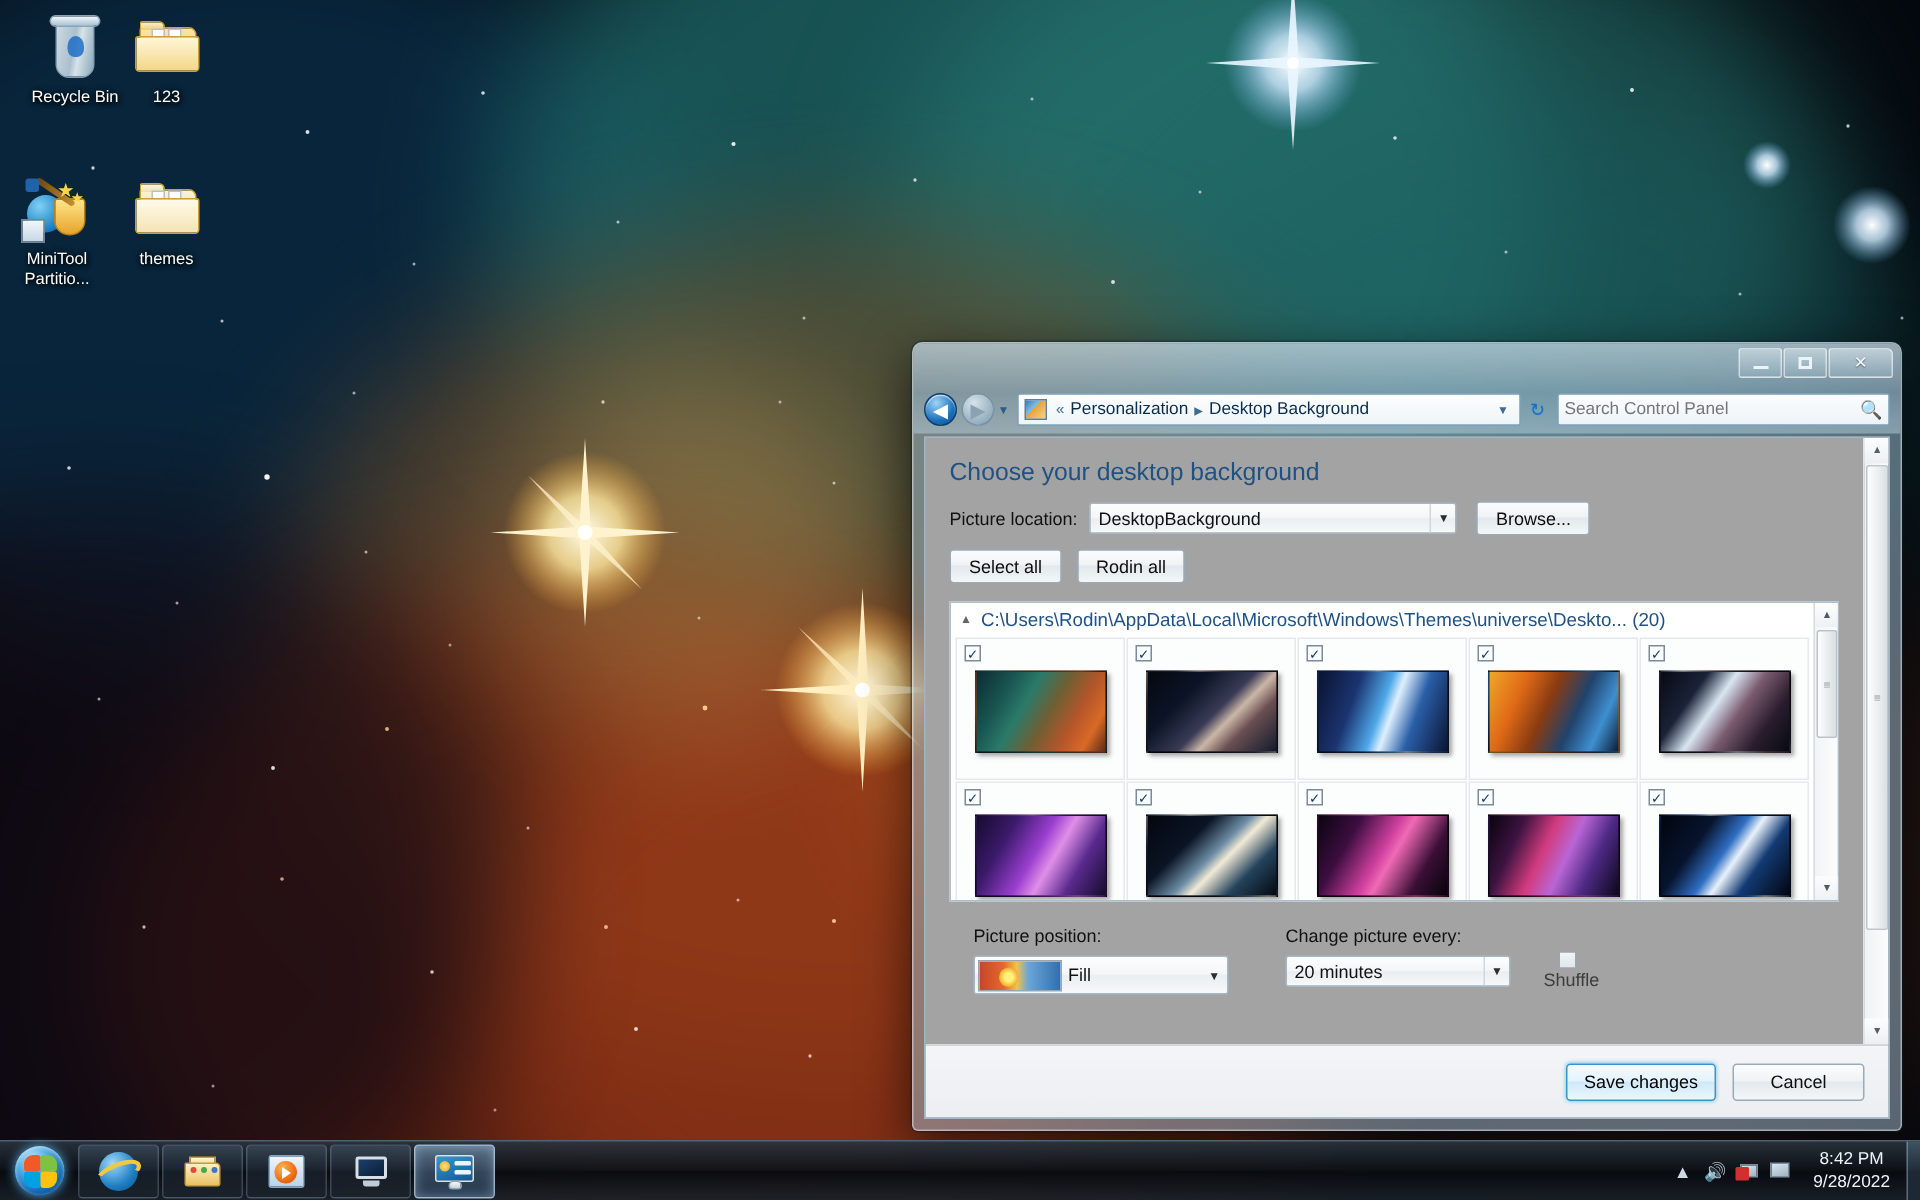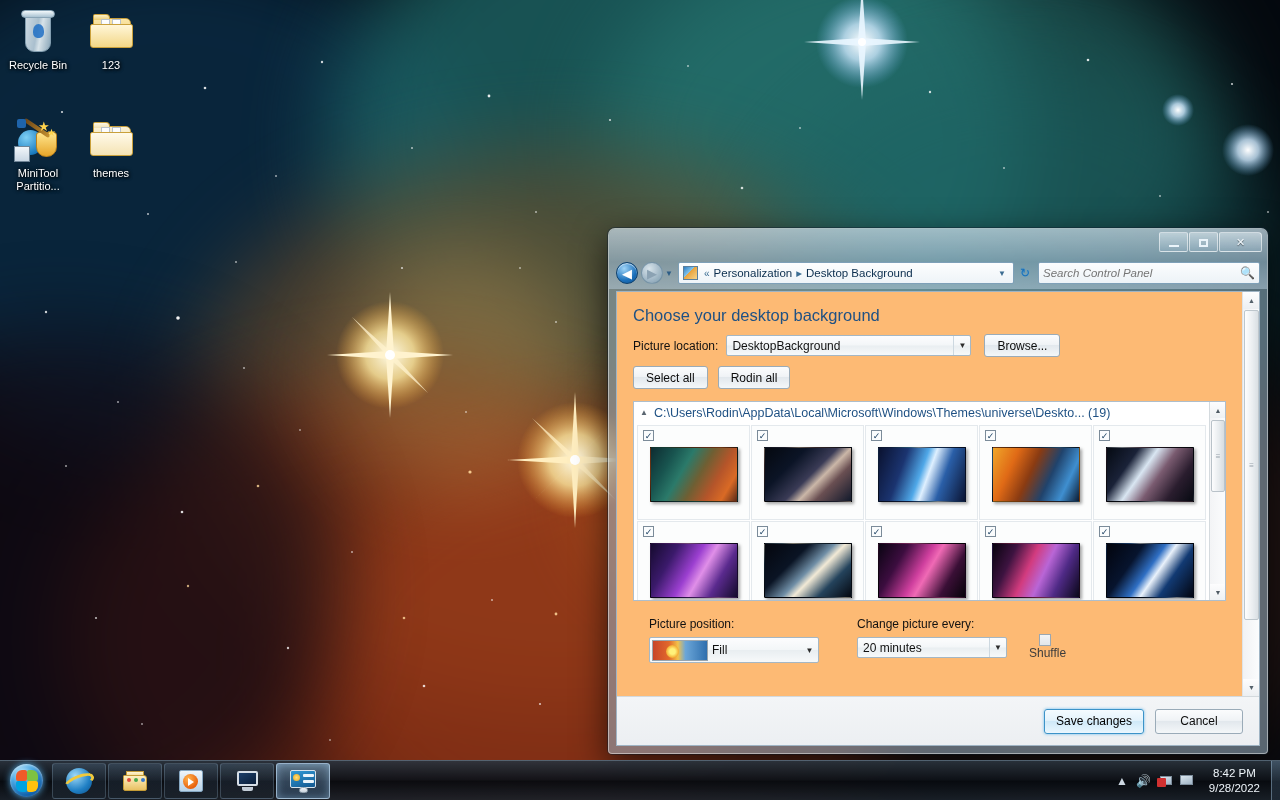--- a/index.html
+++ b/index.html
@@ -223,28 +223,28 @@
   }
   #searchbox {
     width:222px; height:22px; margin-left:4px; flex:0 0 auto;
     background: linear-gradient(180deg,#fbfdfe,#edf3f7);
     border:1px solid #7ea0b8; border-radius:2px;
     display:flex; align-items:center; padding:0 4px;
   }
   #searchbox input {
     flex:1 1 auto; border:none; outline:none; background:transparent;
     font-family:"Liberation Sans",sans-serif; font-size:11.5px;
-    font-style:italic; color:#7a7a7a;
+    color:#7a7a7a;
   }
   .search-glass { color:#2a7fc0; font-size:12px; }
 
   
   #content {
     position:absolute; left:7px; right:7px; top:62px; bottom:7px;
-    background:#fdba74;
+    background:#a3a3a3;
     border:1px solid #9fb4c4;
     display:flex; flex-direction:column;
     overflow:hidden;
   }
   #scrollwrap { flex:1 1 auto; display:flex; overflow:hidden; position:relative;}
   #pane {
     flex:1 1 auto; padding:14px 16px 0 16px; overflow:hidden; position:relative;
   }
   h1#heading {
     font-size:16.5px; font-weight:normal; color:#1f5184;
@@ -601,21 +601,21 @@
       <circle cx="470" cy="472" r="1.6" opacity=".9"></circle>
         <circle cx="258" cy="486" r="1.3" opacity=".8"></circle>
       <circle cx="556" cy="614" r="1.4" opacity=".85"></circle>
         <circle cx="188" cy="586" r="1.2" opacity=".75"></circle>
       <circle cx="404" cy="618" r="1.3" opacity=".8"></circle>
     </g>
   </svg>
 
   <div id="icon-layer">
 
-    <div class="desk-icon" style="left:0px; top:8px;">
+    <div class="desk-icon" style="left:12px; top:8px;">
       <div class="glyph">
         <div class="bin-body"></div>
           <div class="bin-lid"></div>
           <div class="bin-logo"></div>
       </div>
       <span class="label">Recycle Bin</span>
     </div>
 
     <div class="desk-icon" style="left:73px; top:8px;">
       <div class="glyph">
@@ -717,21 +717,21 @@
 
           <div class="row" id="btnrow">
             <button class="btn" id="select-all-button">Select all</button>
             <button class="btn" id="clear-all-button">Rodin all</button>
           </div>
 
           <div id="gallery-outer">
             <div id="gallery">
               <div id="folder-header">
                 <span class="tri">▲</span>
-                <span>C:\Users\Rodin\AppData\Local\Microsoft\Windows\Themes\universe\Deskto... (19)</span>
+                <span>C:\Users\Rodin\AppData\Local\Microsoft\Windows\Themes\universe\Deskto... (20)</span>
               </div>
               <div class="thumb-grid" id="thumb-grid">
                   <div class="thumb-cell">
                     <div class="thumb-check">✓</div>
                     <div class="thumb-img" style="background: linear-gradient(120deg, rgb(13, 44, 49) 0%, rgb(24, 84, 79) 22%, rgb(43, 122, 106) 38%, rgb(111, 95, 51) 55%, rgb(181, 85, 42) 72%, rgb(217, 106, 37) 86%, rgb(90, 42, 24) 100%);"></div>
                   </div>
                   <div class="thumb-cell">
                     <div class="thumb-check">✓</div>
                     <div class="thumb-img" style="background: linear-gradient(135deg, rgb(5, 8, 15) 0%, rgb(11, 20, 38) 30%, rgb(58, 59, 86) 52%, rgb(203, 183, 168) 62%, rgb(106, 79, 82) 74%, rgb(18, 26, 44) 100%);"></div>
                   </div>

